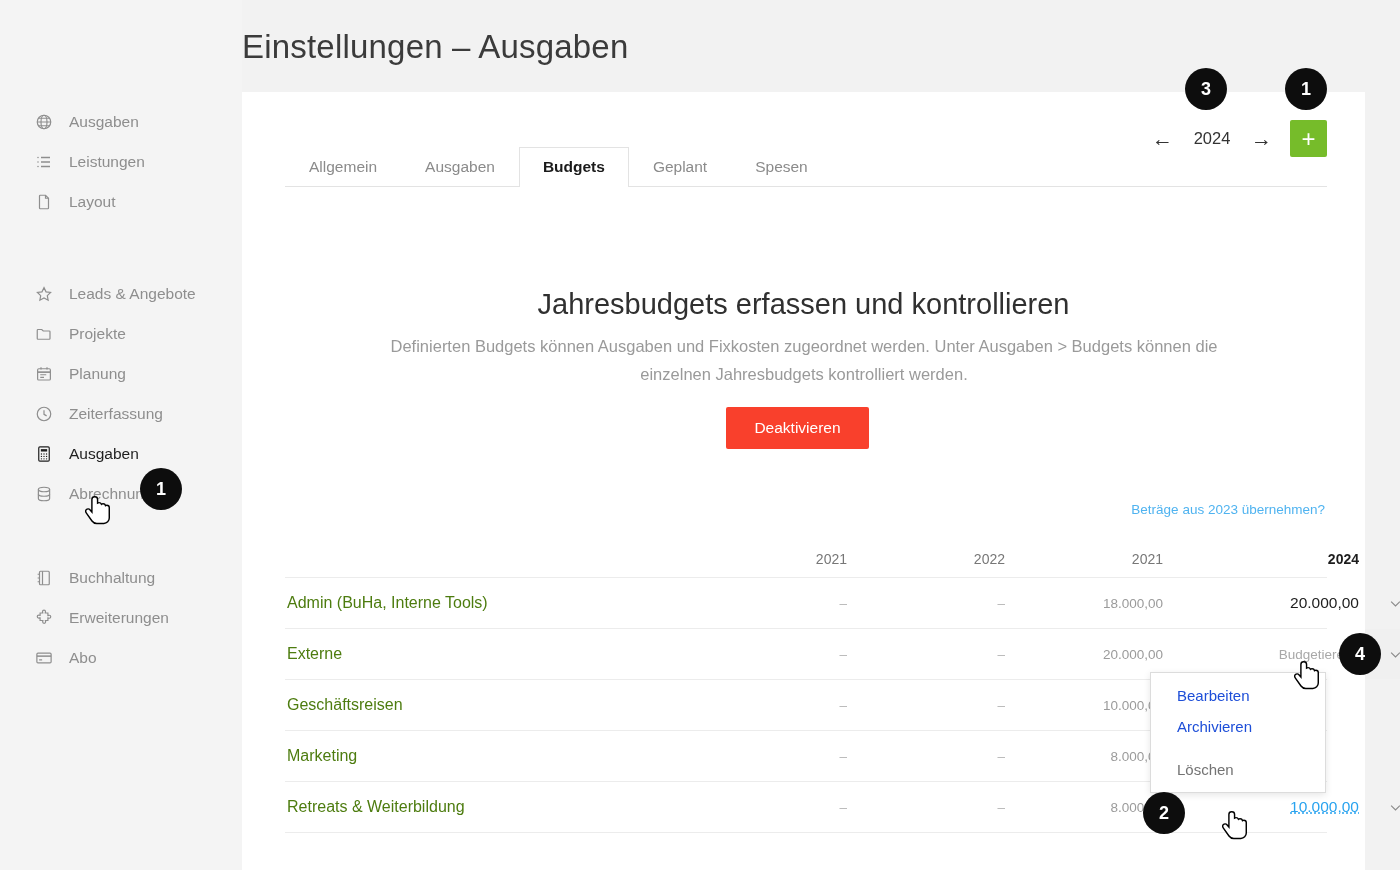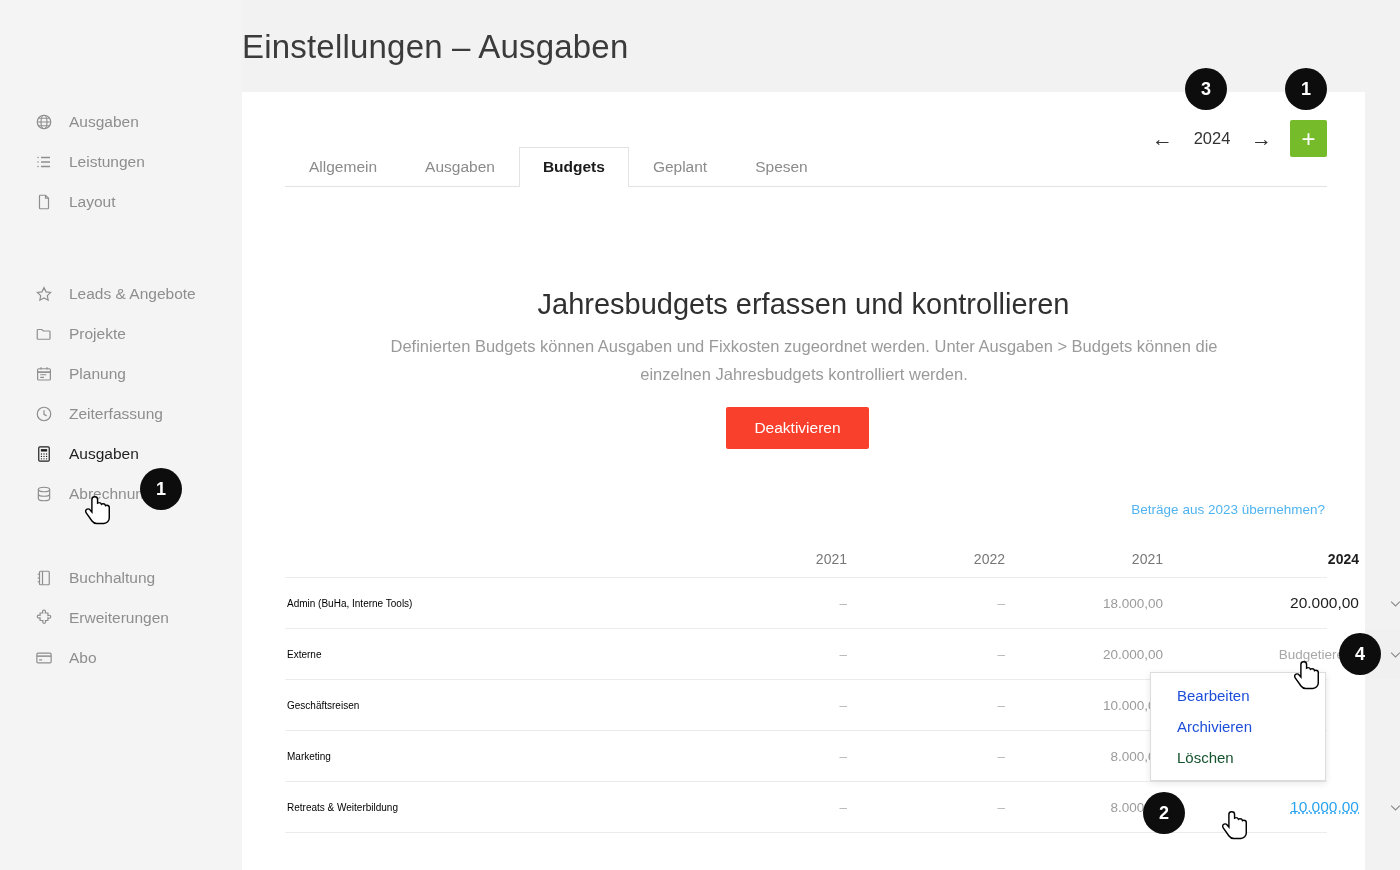--- a/index.html
+++ b/index.html
@@ -176,21 +176,21 @@
     align-items: center;
     height: 38px;
     border-bottom: 1px solid #ececec;
   }
   .tbl-row {
     display: flex;
     align-items: center;
     height: 51px;
     border-bottom: 1px solid #ececec;
   }
-  .c-name { flex: 0 0 404px; padding-left: 2px; font-size: 10px; color: #000000; }
+  .c-name { flex: 0 0 404px; padding-left: 2px; font-size: 16px; color: #4d7c0f; }
   .c-num  { flex: 0 0 158px; text-align: right; font-size: 13.5px; color: #9b9b9b; }
   .c-cur  { flex: 0 0 202px; text-align: right; font-size: 15.5px; color: #1d1d1d; padding-right: 6px; }
   .c-chev { flex: 0 0 60px; display: flex; align-items: center; justify-content: center;
             color: #8a8a8a; cursor: pointer; height: 100%; }
   .c-chev svg { display:block; }
 
   .tbl-head .c-name { font-size: 13.5px; color: #777; }
   .tbl-head .c-num  { font-size: 14px; color: #777; }
   .tbl-head .c-cur  { font-size: 14px; color: #1d1d1d; font-weight: bold; }
 
@@ -215,21 +215,21 @@
     padding: 7px 0;
     z-index: 30;
   }
   .dd-item {
     padding: 7px 26px;
     font-size: 15px;
     color: #1d4ed8;
     cursor: pointer;
     white-space: nowrap;
   }
-  .dd-item.danger { color: #14532d; }
+  .dd-item.danger { color: #737373; margin-top: 12px; }
 
   
   .badge {
     position: absolute;
     width: 42px; height: 42px;
     border-radius: 50%;
     background: #0d0d0d;
     color: #fff;
     display: flex; align-items: center; justify-content: center;
     font-size: 18px; font-weight: bold;

